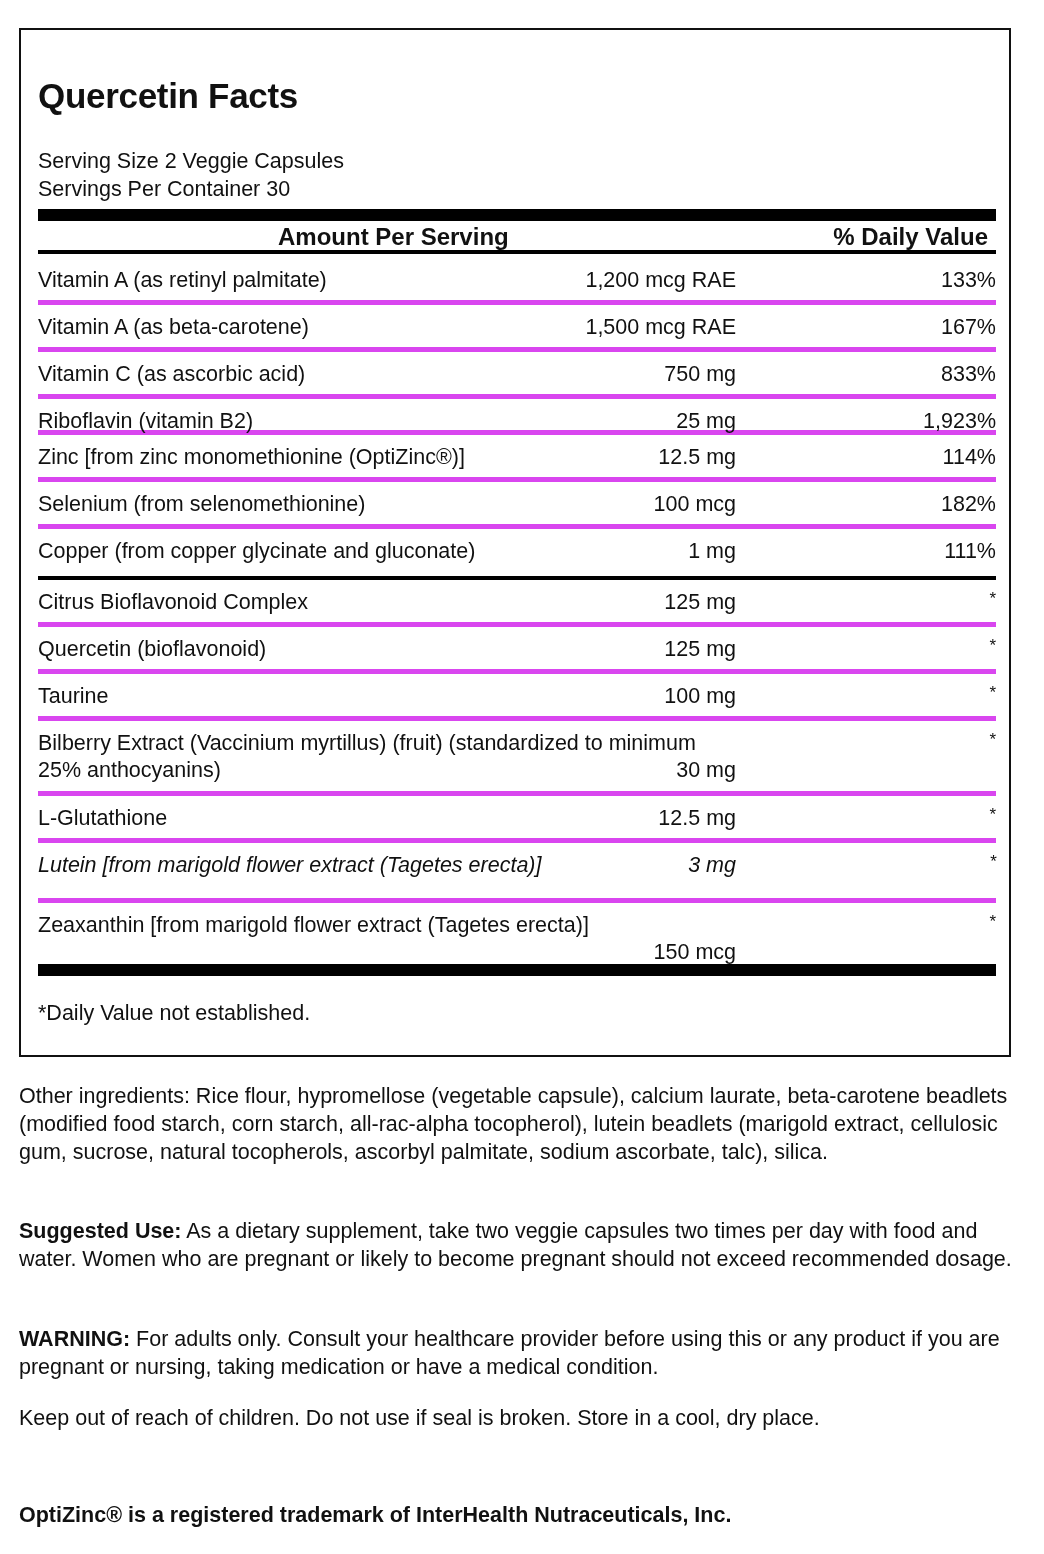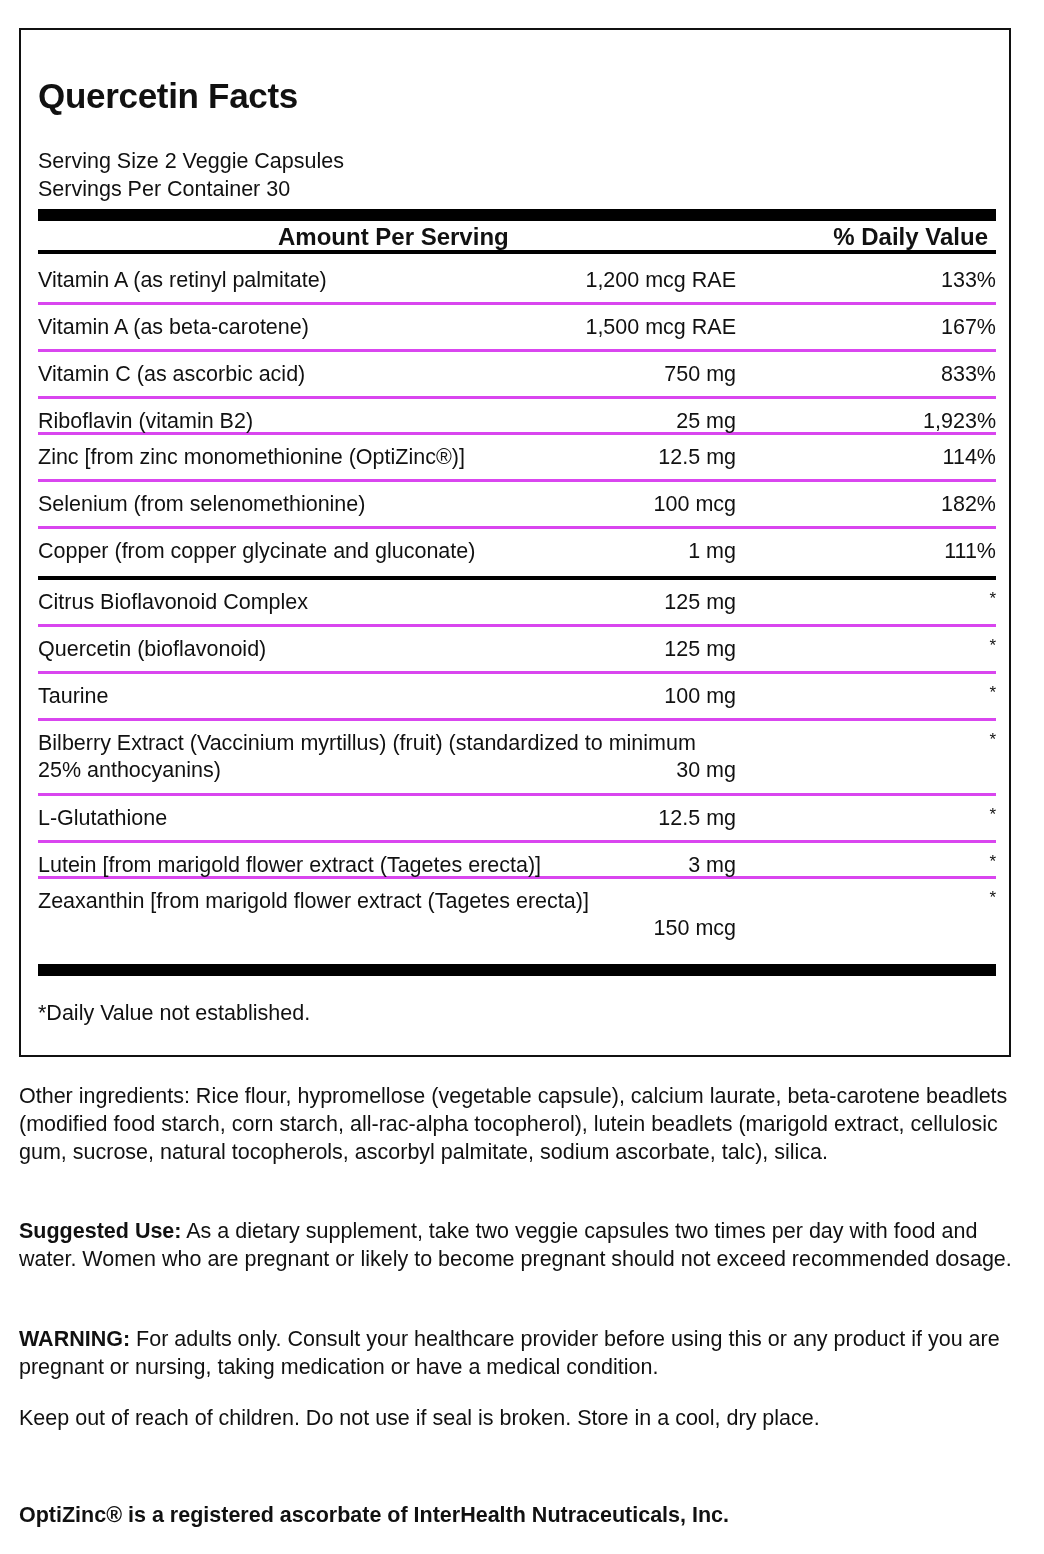--- a/index.html
+++ b/index.html
@@ -21,21 +21,21 @@
     .bar-thick { position: absolute; left: 17px; width: 958px; height: 12px; background: #000; }
     .bar-med { position: absolute; left: 17px; width: 958px; height: 4px; background: #000; }
     .header-row {
       position: absolute; left: 17px; top: 192px; width: 958px; height: 29px;
       font-size: 24px; font-weight: bold; line-height: 29px;
     }
     .header-row .h-amount { position: absolute; left: 240px; }
     .header-row .h-dv { position: absolute; right: 8px; margin-left: 47px; }
     .rows { position: absolute; left: 17px; top: 228px; width: 958px; }
     .row {
-      position: relative; border-bottom: 3px solid #d946ef;
+      position: relative; border-bottom: 5px solid #d946ef;
       font-size: 21.5px; line-height: 27px; box-sizing: border-box;
     }
     .row.last-vit { border-bottom: none; }
     .row .name { position: absolute; left: 0; top: 9px; }
     .row .amount { position: absolute; right: 260px; top: 9px; text-align: right; white-space: nowrap; }
     .row .dv { position: absolute; right: 0; top: 9px; text-align: right; }
     .row .dv.star { top: 5px; font-size: 17px; }
     .row.multi .name { width: 660px; }
     .row.multi .amount { top: 36px; }
     .footnote {
@@ -122,21 +122,21 @@
     <div class="row multi" style="height:75px;">
       <span class="name">Bilberry Extract (Vaccinium myrtillus) (fruit) (standardized to minimum 25% anthocyanins)</span>
       <span class="amount">30 mg</span>
       <span class="dv star">*</span>
     </div>
     <div class="row" style="height:47px;">
       <span class="name">L-Glutathione</span>
       <span class="amount">12.5 mg</span>
       <span class="dv star">*</span>
     </div>
-    <div class="row" style="height:36px;">
+    <div class="row" style="height:60px;font-style:italic;">
       <span class="name">Lutein [from marigold flower extract (Tagetes erecta)]</span>
       <span class="amount">3 mg</span>
       <span class="dv star">*</span>
     </div>
     <div class="row multi last-vit" style="height:80px;">
       <span class="name">Zeaxanthin [from marigold flower extract (Tagetes erecta)]</span>
       <span class="amount">150 mcg</span>
       <span class="dv star">*</span>
     </div>
   </div>
@@ -150,13 +150,13 @@
 <div class="para" style="top:1217px;">
   <b>Suggested Use:</b><span> As a dietary supplement, take two veggie capsules two times per day with food and water. Women who are pregnant or likely to become pregnant should not exceed recommended dosage.</span>
 </div>
 
 <div class="para" style="top:1325px;">
   <b>WARNING:</b><span> For adults only. Consult your healthcare provider before using this or any product if you are pregnant or nursing, taking medication or have a medical condition.</span>
 </div>
 
 <div class="para" style="top:1404px;">Keep out of reach of children. Do not use if seal is broken. Store in a cool, dry place.</div>
 
-<div class="trademark">OptiZinc® is a registered ascorbate of InterHealth Nutraceuticals, Inc.</div>
+<div class="trademark">OptiZinc® is a registered trademark of InterHealth Nutraceuticals, Inc.</div>
 
 </body></html>

